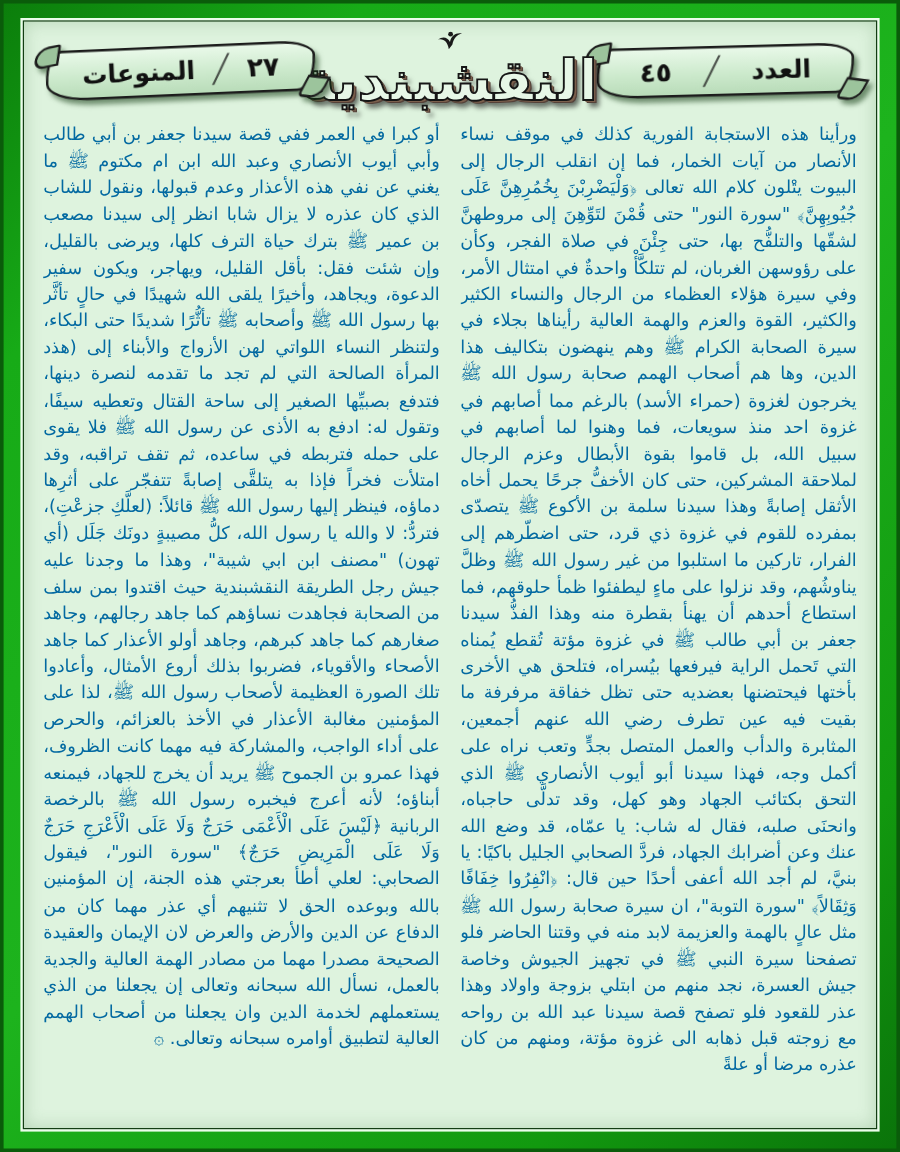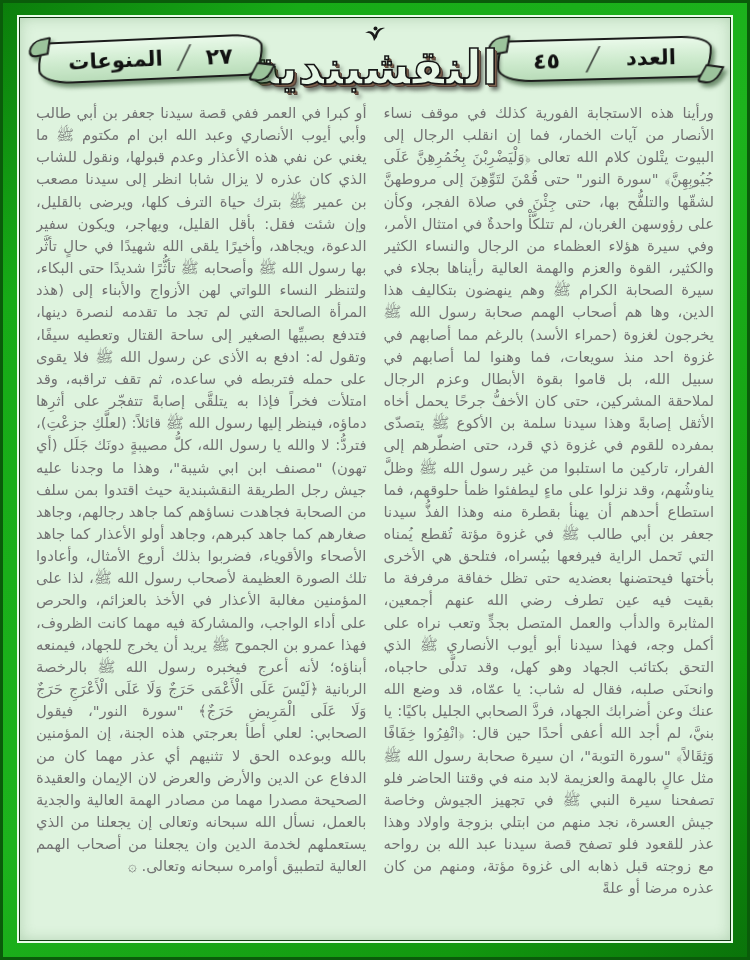--- a/index.html
+++ b/index.html
@@ -63,21 +63,21 @@
   }
 
   
   .article{
     flex:1 1 auto; display:flex; direction:rtl; gap:17px;
     padding:2px 2px 0 2px; overflow:hidden;
   }
   .col{
     flex:1 1 0; font-size:14.8px; line-height:22.15px;
     text-align:justify; text-justify:inter-word;
-    color:#737373; overflow:hidden;
+    color:#0369a1; overflow:hidden;
   }
 </style>
 </head>
 <body>
 
 <div class="sheet">
   <div class="inner">
 
     <div class="header">
 

